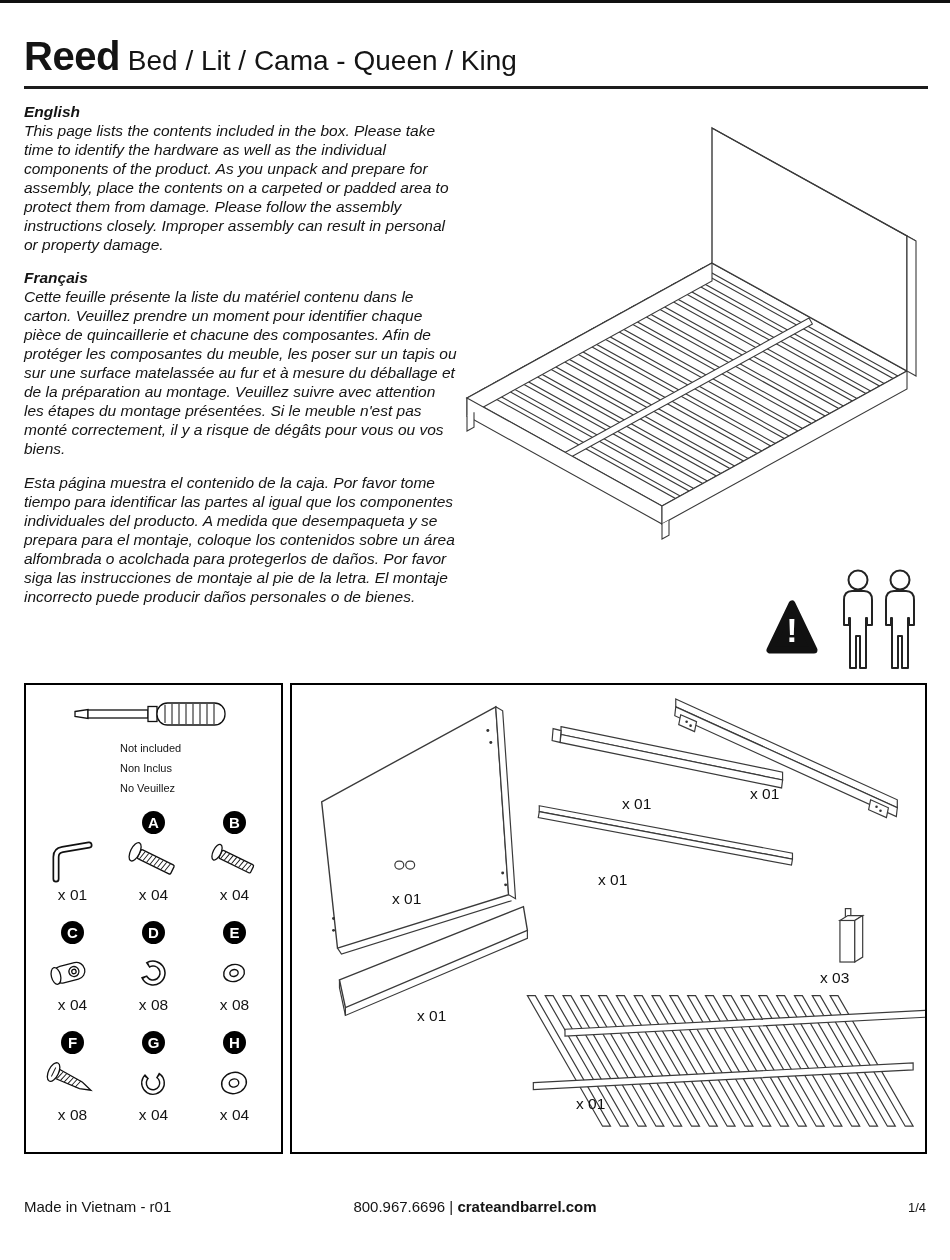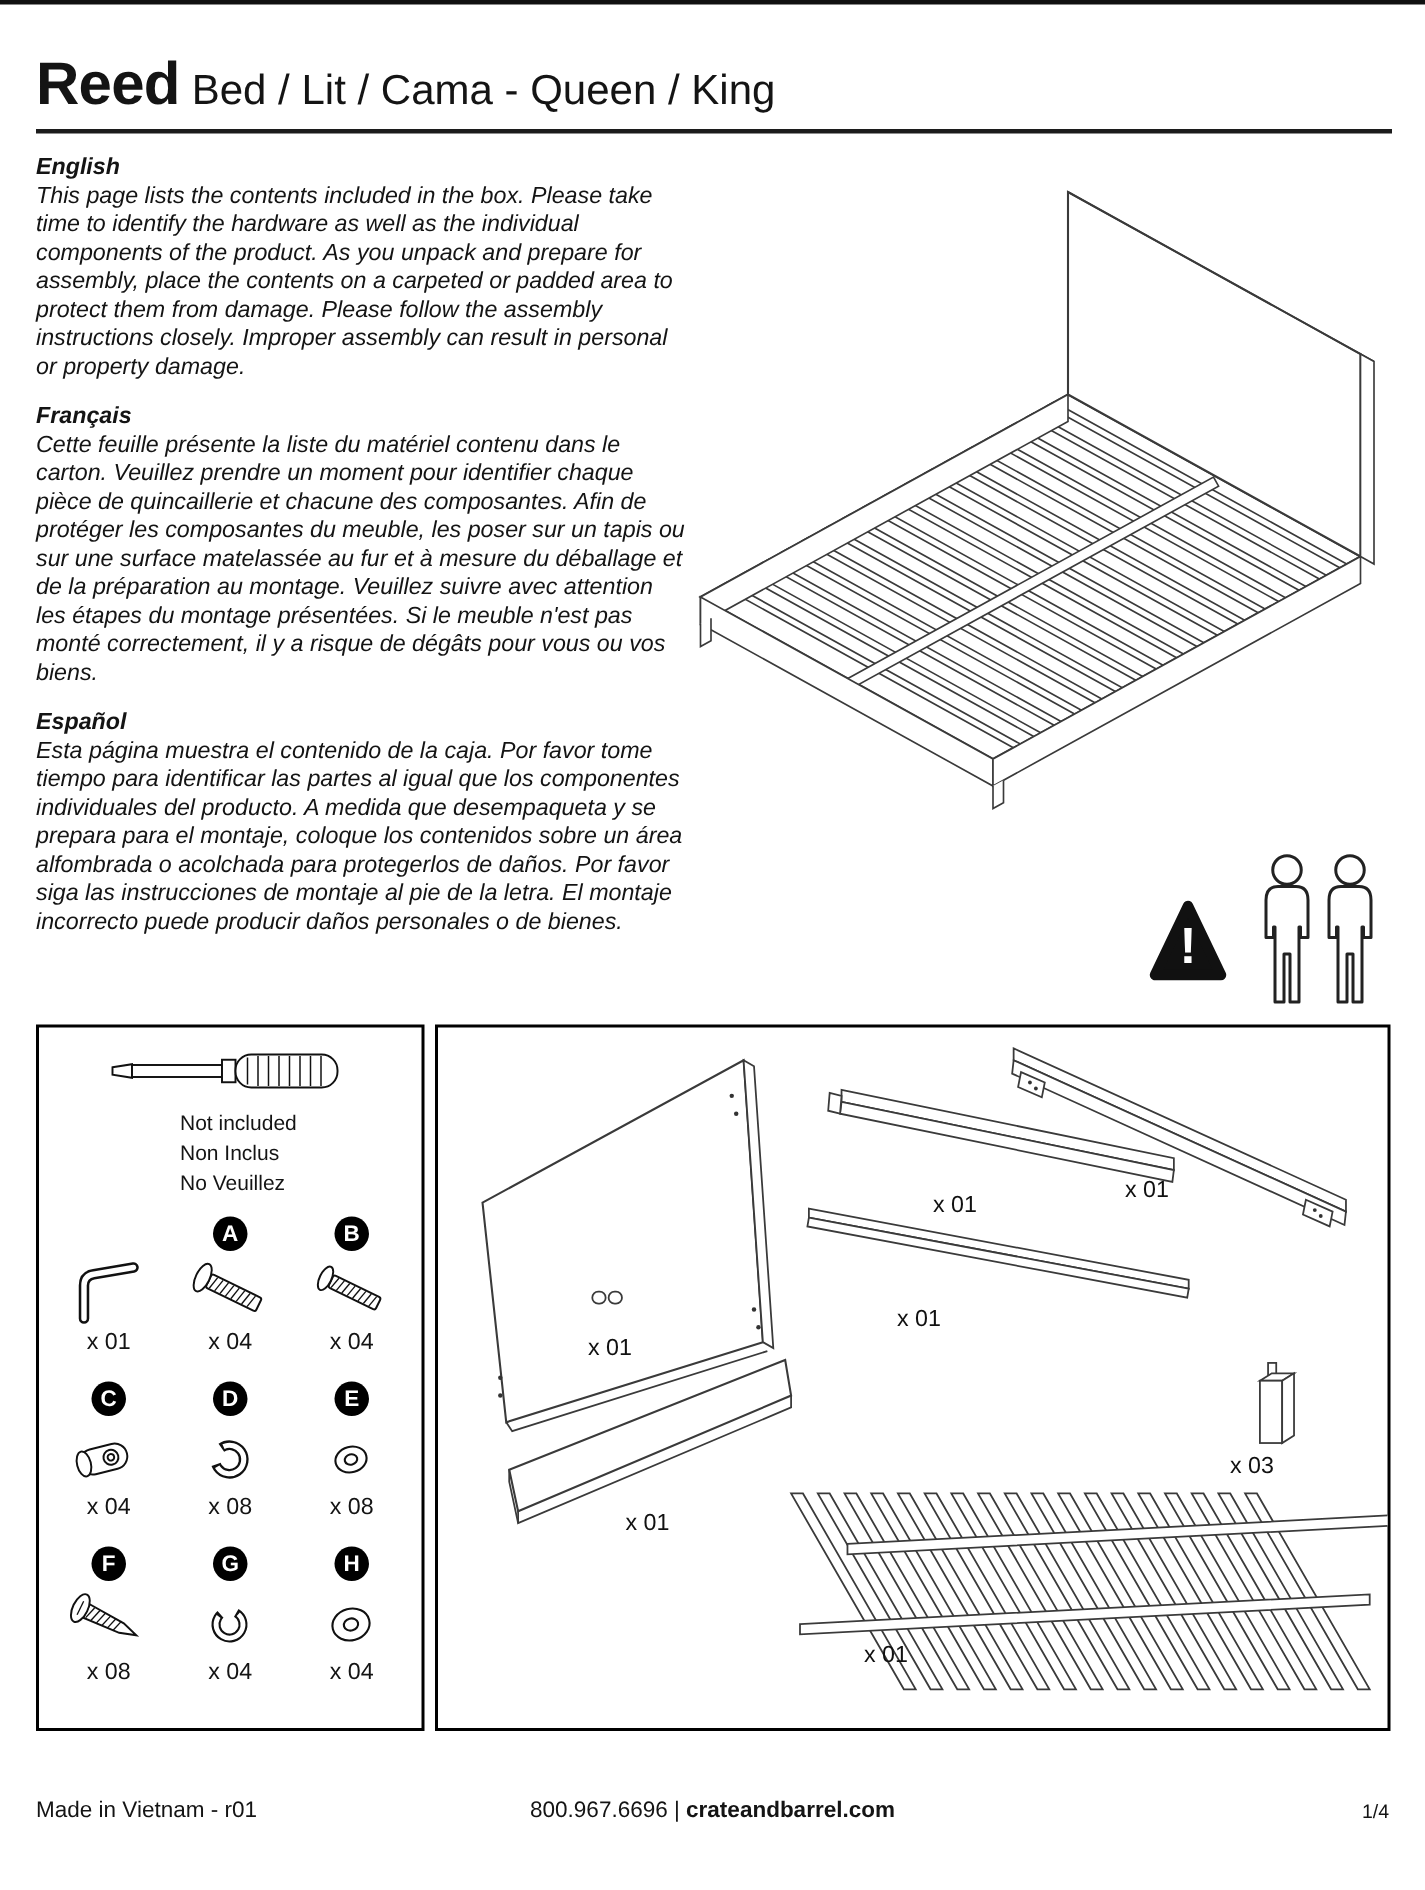--- a/index.html
+++ b/index.html
@@ -24,21 +24,21 @@
   
   .bed-illus{position:absolute;left:452px;top:98px;width:495px;height:475px;}
   .warn-illus{position:absolute;left:764px;top:564px;width:166px;height:110px;}
 
   
   .hardware-box{position:absolute;left:24px;top:683px;width:259px;height:471px;
                 border:2px solid #000;box-sizing:border-box;}
   .parts-box{position:absolute;left:290px;top:683px;width:637px;height:471px;
              border:2px solid #000;box-sizing:border-box;}
   .screwdriver-wrap{margin:9px 0 0 46px;height:40px;}
-  .not-included{margin:4px 0 0 94px;font-size:14px;line-height:20px;}
+  .not-included{margin:4px 0 0 94px;font-size:11px;line-height:20px;}
   .hw-grid{display:grid;grid-template-columns:repeat(3,1fr);row-gap:17px;margin-top:13px;padding:0 6px;}
   .hw-item{display:flex;flex-direction:column;align-items:center;}
   .hw-badge{width:23px;height:23px;border-radius:50%;background:#000;color:#fff;
             font-weight:bold;font-size:15px;display:flex;align-items:center;
             justify-content:center;margin-bottom:3px;}
   .hw-badge.hidden{visibility:hidden;}
   .hw-icon{height:48px;display:flex;align-items:center;justify-content:center;}
   .hw-qty{font-size:15.5px;margin-top:1px;}
 
   .parts-illus{position:absolute;left:0;top:0;width:100%;height:100%;}
@@ -73,21 +73,20 @@
   <div class="text-col">
     <section class="lang">
       <h3>English</h3>
       <p>This page lists the contents included in the box.  Please take time to identify the hardware as well as the individual components of the product. As you unpack and prepare for assembly, place the contents on a carpeted or padded area to protect them from damage. Please follow the assembly instructions closely. Improper assembly can result in personal or property damage.</p>
     </section>
     <section class="lang">
       <h3>Français</h3>
       <p>Cette feuille présente la liste du matériel contenu dans le carton. Veuillez prendre un moment pour identifier chaque pièce de quincaillerie et chacune des composantes. Afin de protéger les composantes du meuble, les poser sur un tapis ou sur une surface matelassée au fur et à mesure du déballage et de la préparation au montage. Veuillez suivre avec attention les étapes du montage présentées. Si le meuble n'est pas monté correctement, il y a risque de dégâts pour vous ou vos biens.</p>
     </section>
     <section class="lang">
-      <h3>Español</h3>
       <p>Esta página muestra el contenido de la caja. Por favor tome tiempo para identificar las partes al igual que los componentes individuales del producto. A medida que desempaqueta y se prepara para el montaje, coloque los contenidos sobre un área alfombrada o acolchada para protegerlos de daños. Por favor siga las instrucciones de montaje al pie de la letra. El montaje incorrecto puede producir daños personales o de bienes.</p>
     </section>
   </div>
 
   <svg class="bed-illus" viewBox="0 0 495 475">
     <g stroke="#3a3a3a" stroke-width="1.1" fill="none">
       <polygon points="15,300 260,165 455,273 210,408" fill="#fff" stroke-width="1.4"></polygon>
 
       <path d="M28.6,292.5 l195,108 l4.6,-2.5 l-195,-108 z" fill="#fff"></path>
       <path d="M42.2,285 l195,108 l4.6,-2.5 l-195,-108 z" fill="#fff"></path>

